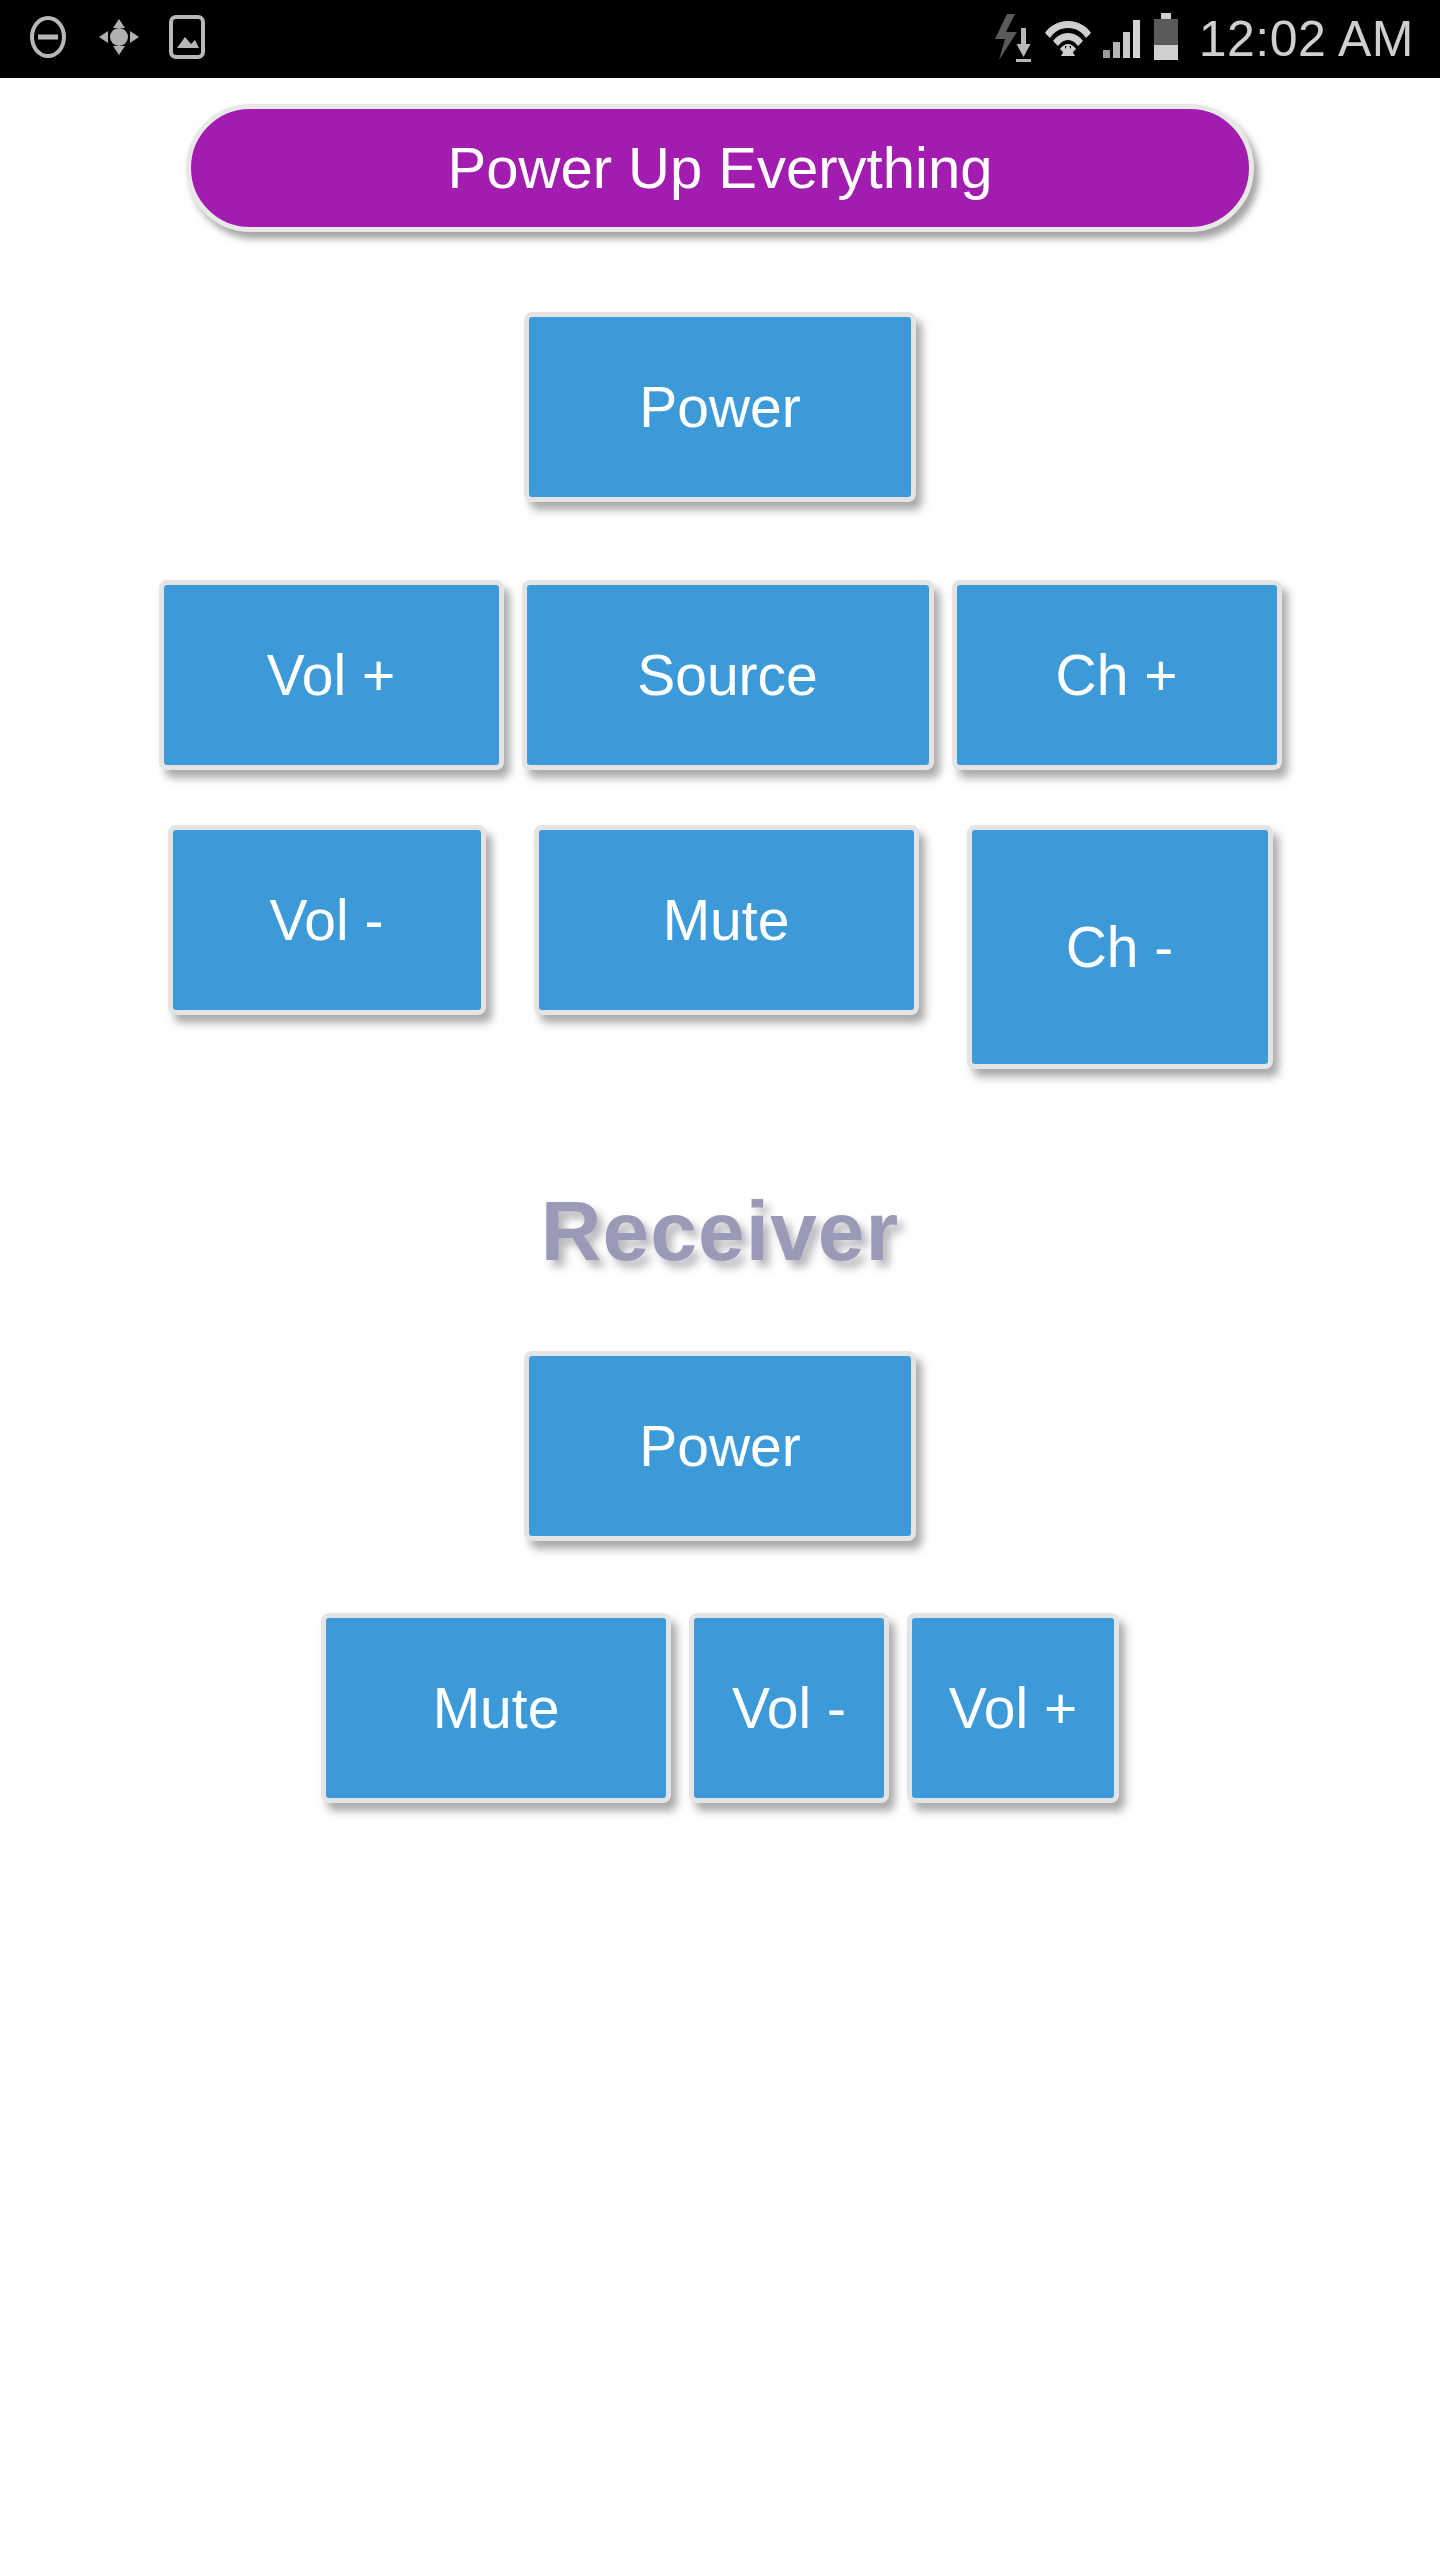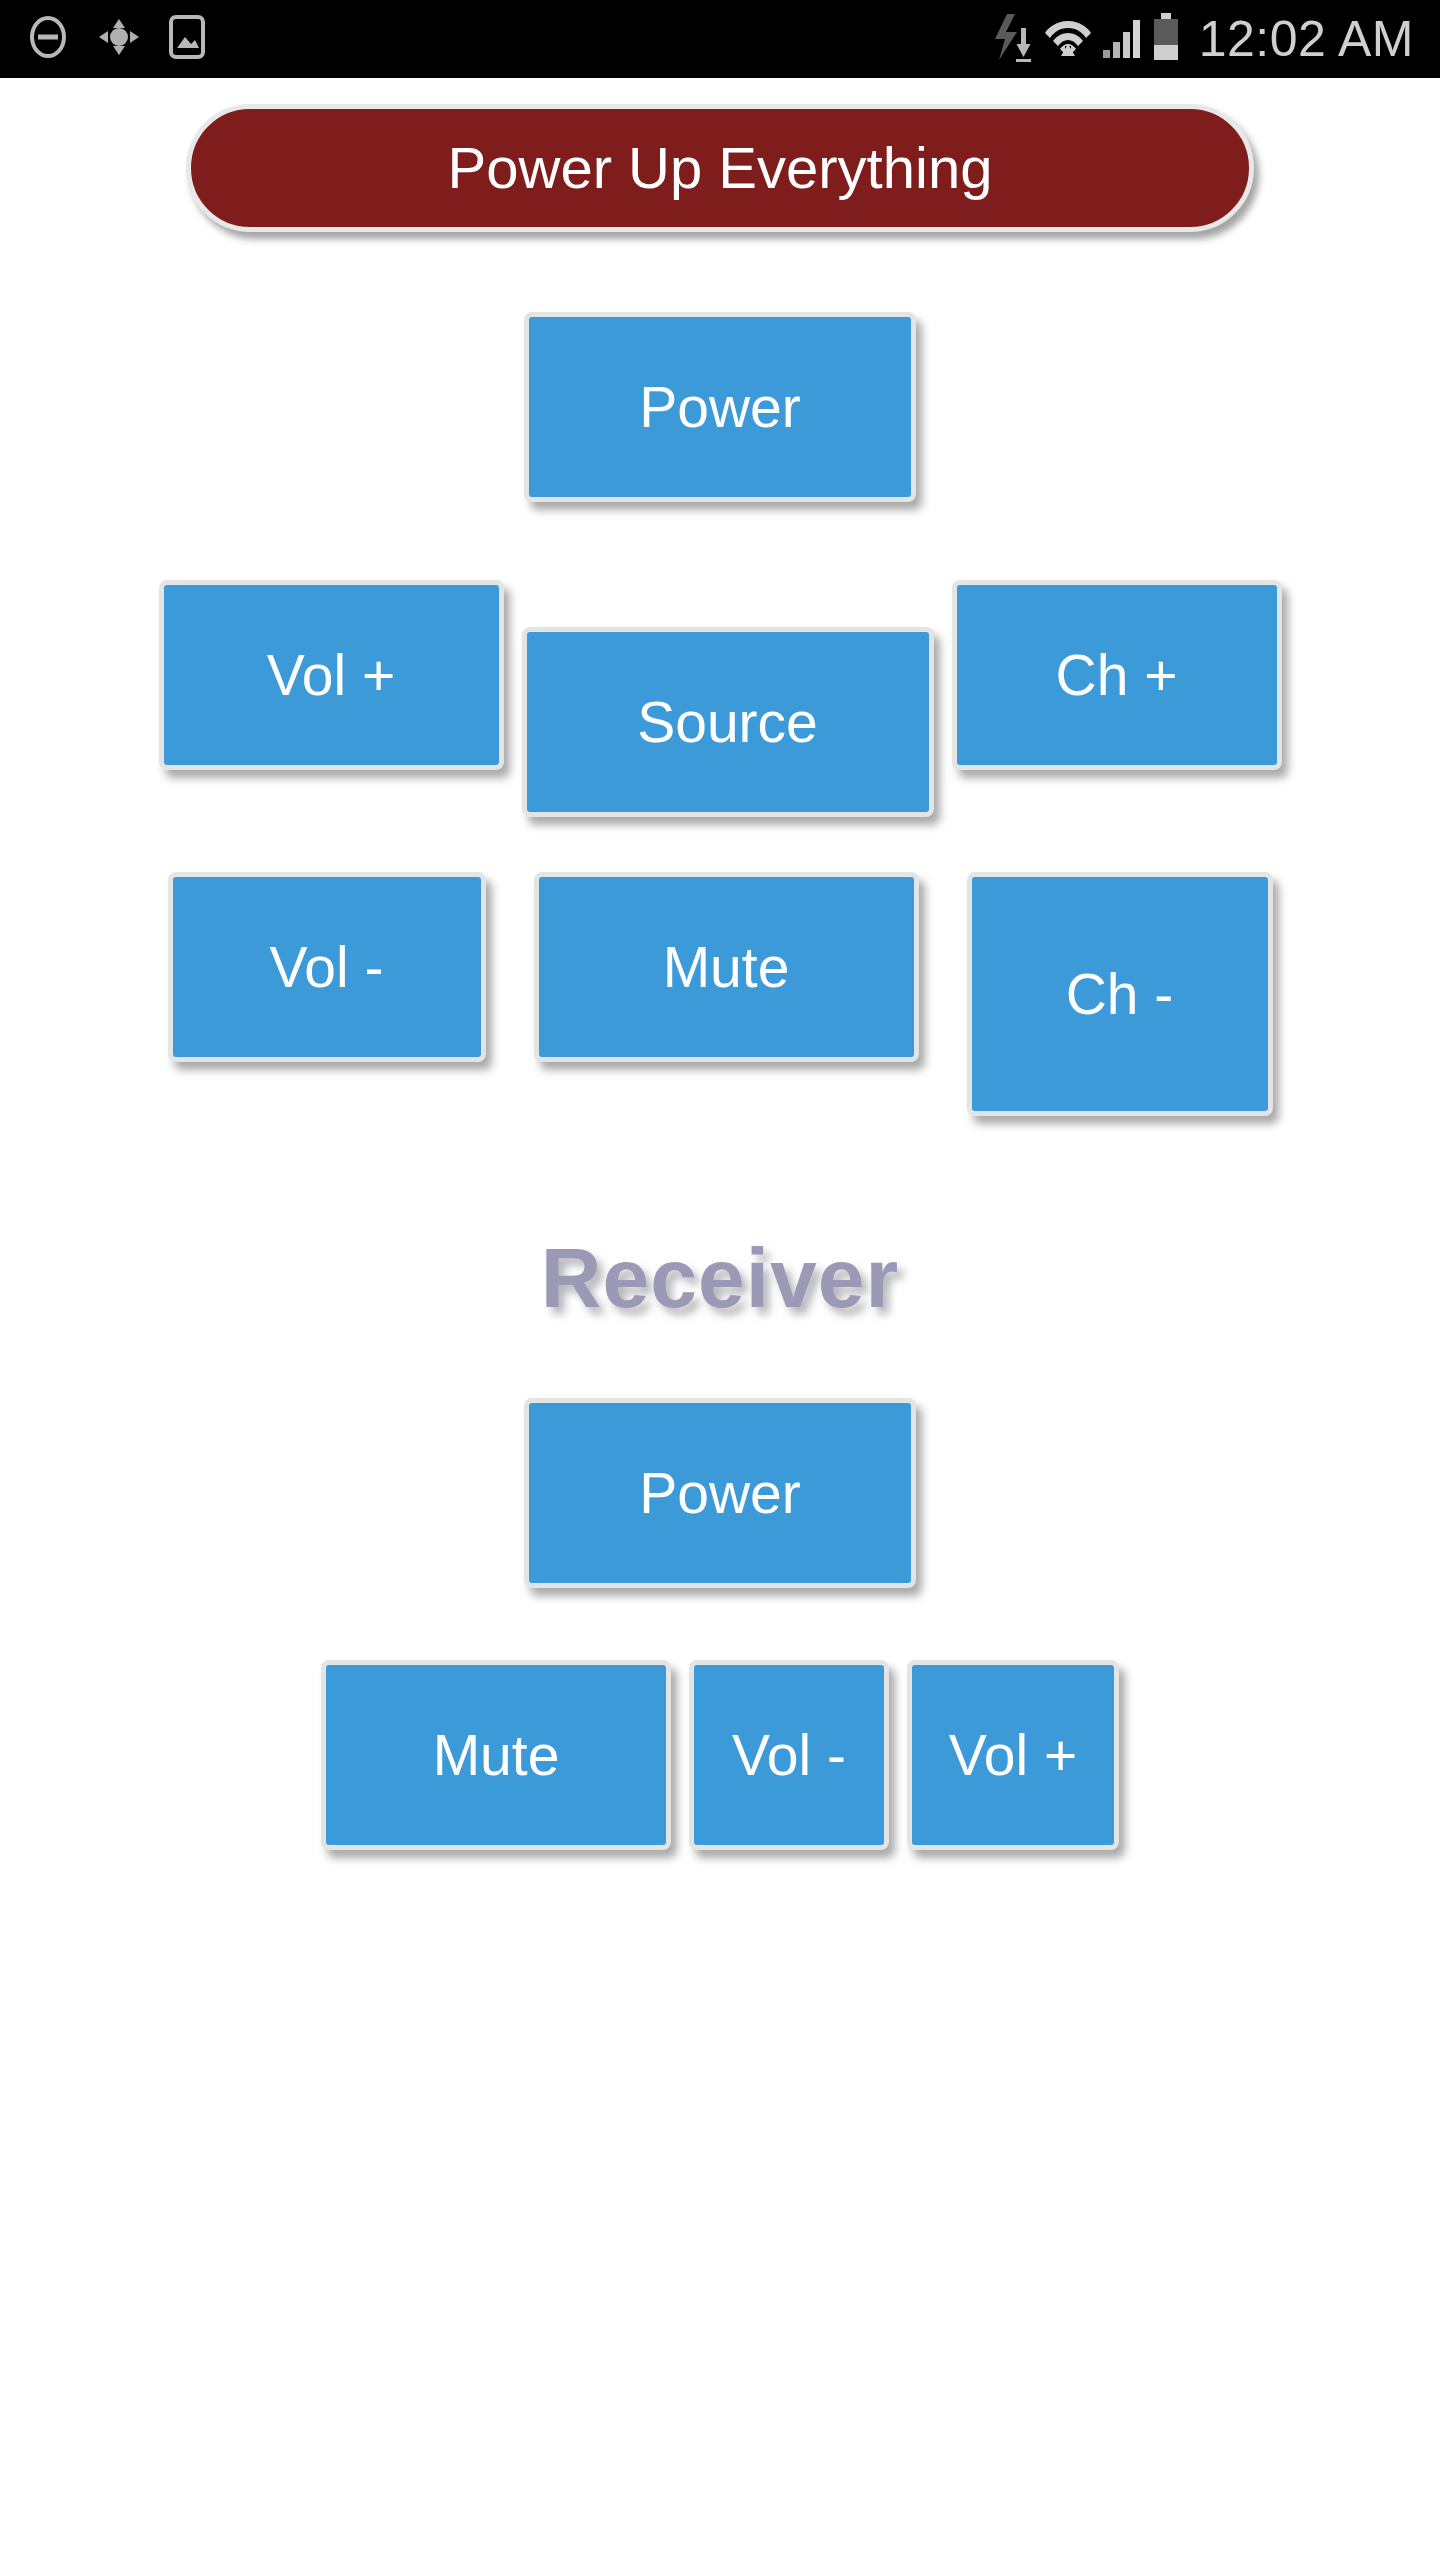--- a/index.html
+++ b/index.html
@@ -39,21 +39,21 @@
     position:relative;
   }
 
   
   .pill-wrap{
     padding-top:26px;
     display:flex; justify-content:center;
   }
   .pill-btn{
     width:1068px; height:128px;
-    background:#7f1d1d;
+    background:#a21caf;
     border:5px solid #e8e8e8;
     border-radius:70px;
     color:#ffffff;
     font-size:58px;
     display:flex; align-items:center; justify-content:center;
     box-shadow:5px 7px 7px rgba(90,90,90,0.55);
     cursor:pointer;
     line-height:1;
   }
 
@@ -89,21 +89,21 @@
     white-space:nowrap;
   }
 
   
   .row-power{ margin-top:80px; }
   .row-power .rbtn{ width:392px; height:190px; }
 
   
   .row-tv1{ margin-top:78px; gap:18px; }
   .row-tv1 .rbtn:nth-child(1){ width:345px; height:190px; }
-  .row-tv1 .rbtn:nth-child(2){ width:412px; height:190px;margin-top:47px; }
+  .row-tv1 .rbtn:nth-child(2){ width:412px; height:190px; }
   .row-tv1 .rbtn:nth-child(3){ width:330px; height:190px;text-align:center; }
 
   
   .row-tv2{ margin-top:55px; gap:48px; }
   .row-tv2 .rbtn:nth-child(1){ width:318px; height:190px; }
   .row-tv2 .rbtn:nth-child(2){ width:385px; height:190px; }
   .row-tv2 .rbtn:nth-child(3){ width:306px; height:244px; }
 
   
   .row-rpower{ margin-top:78px; }

